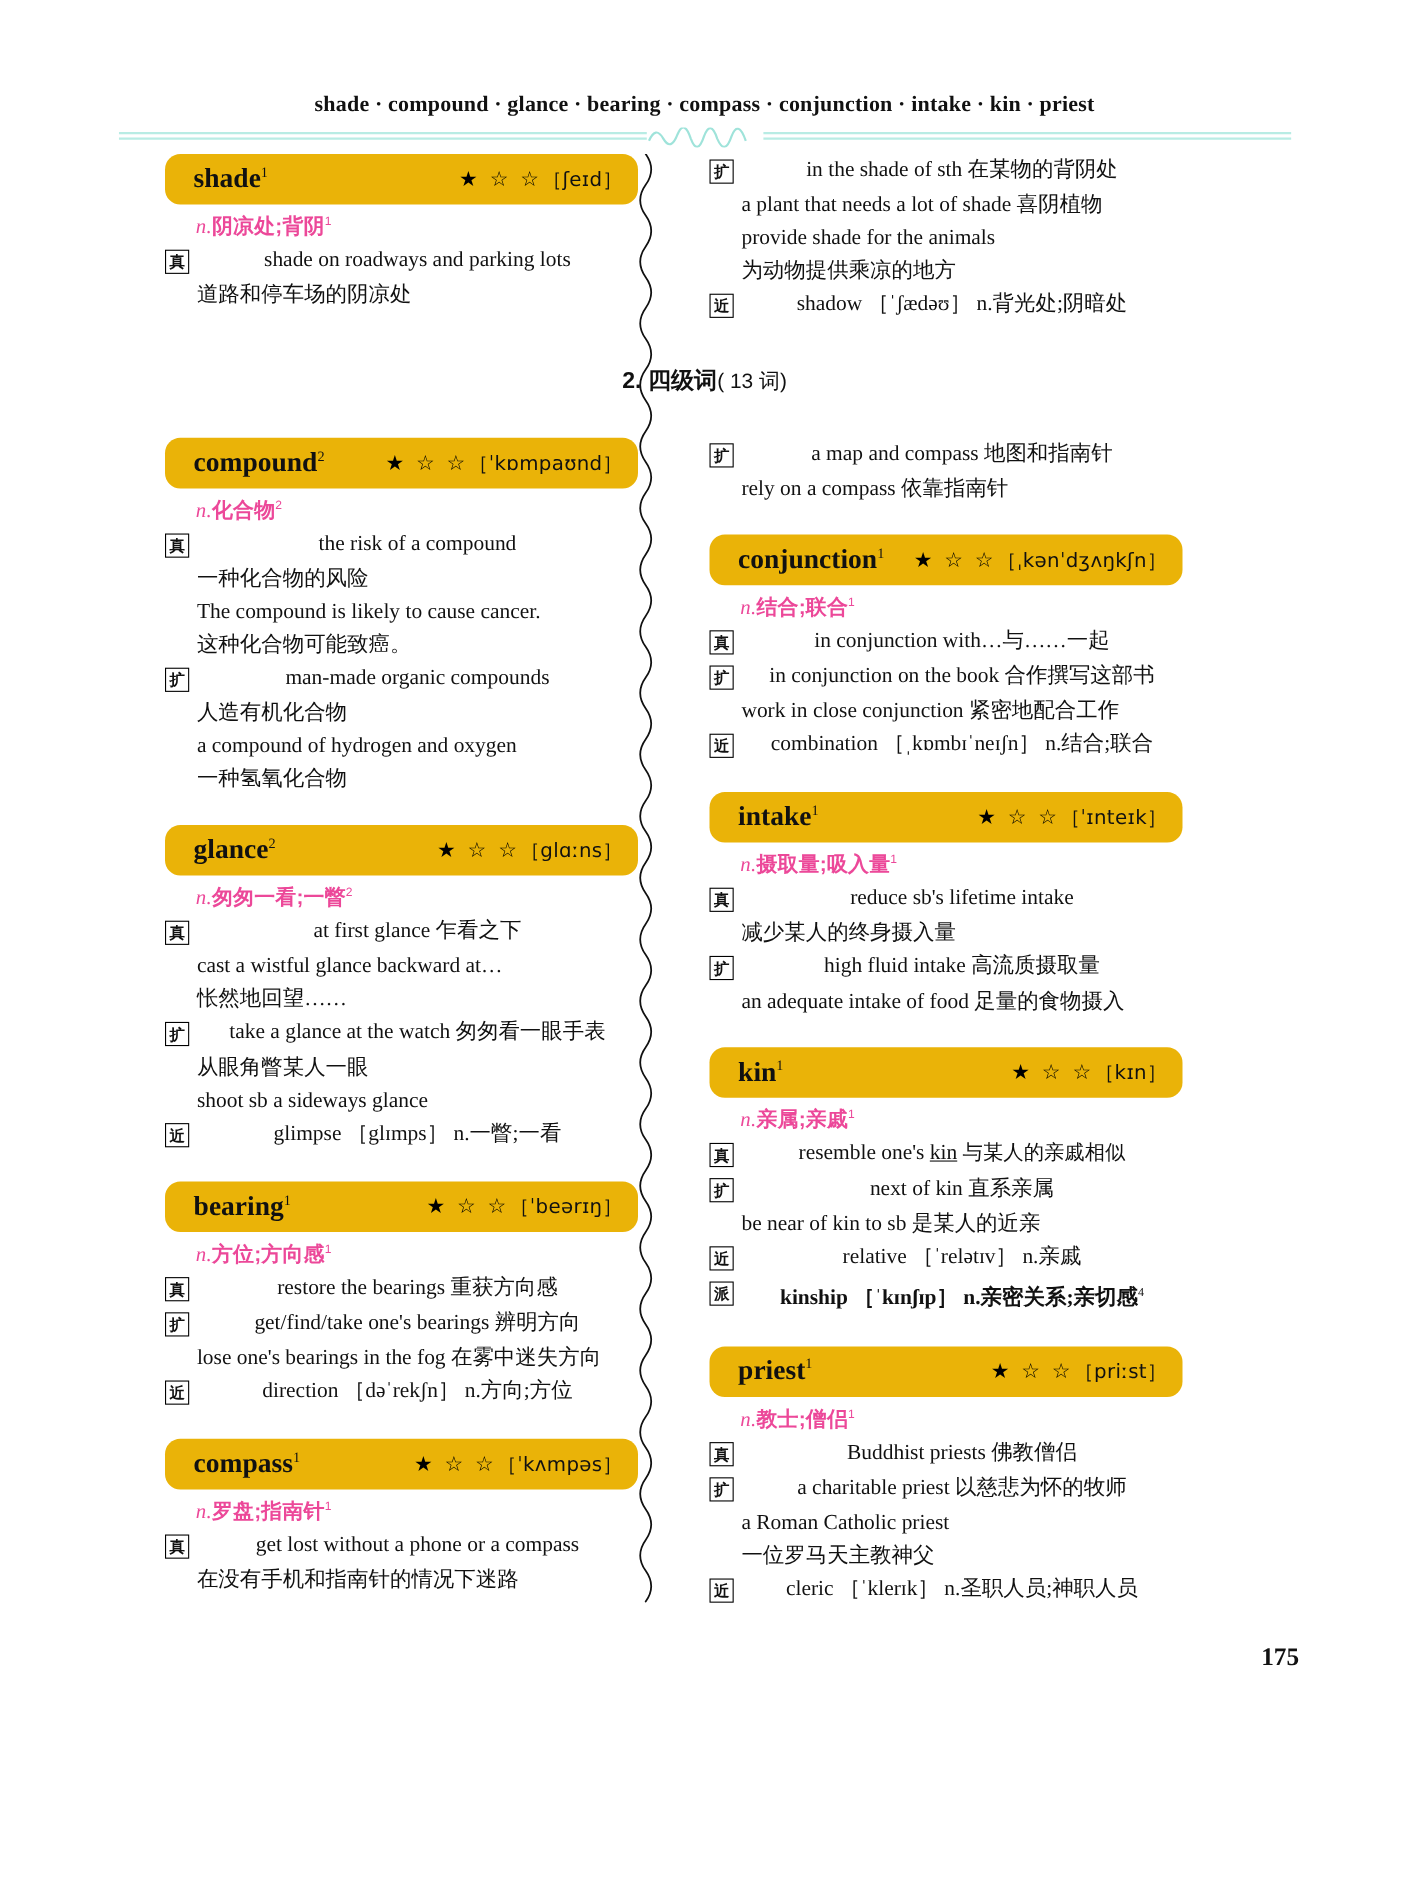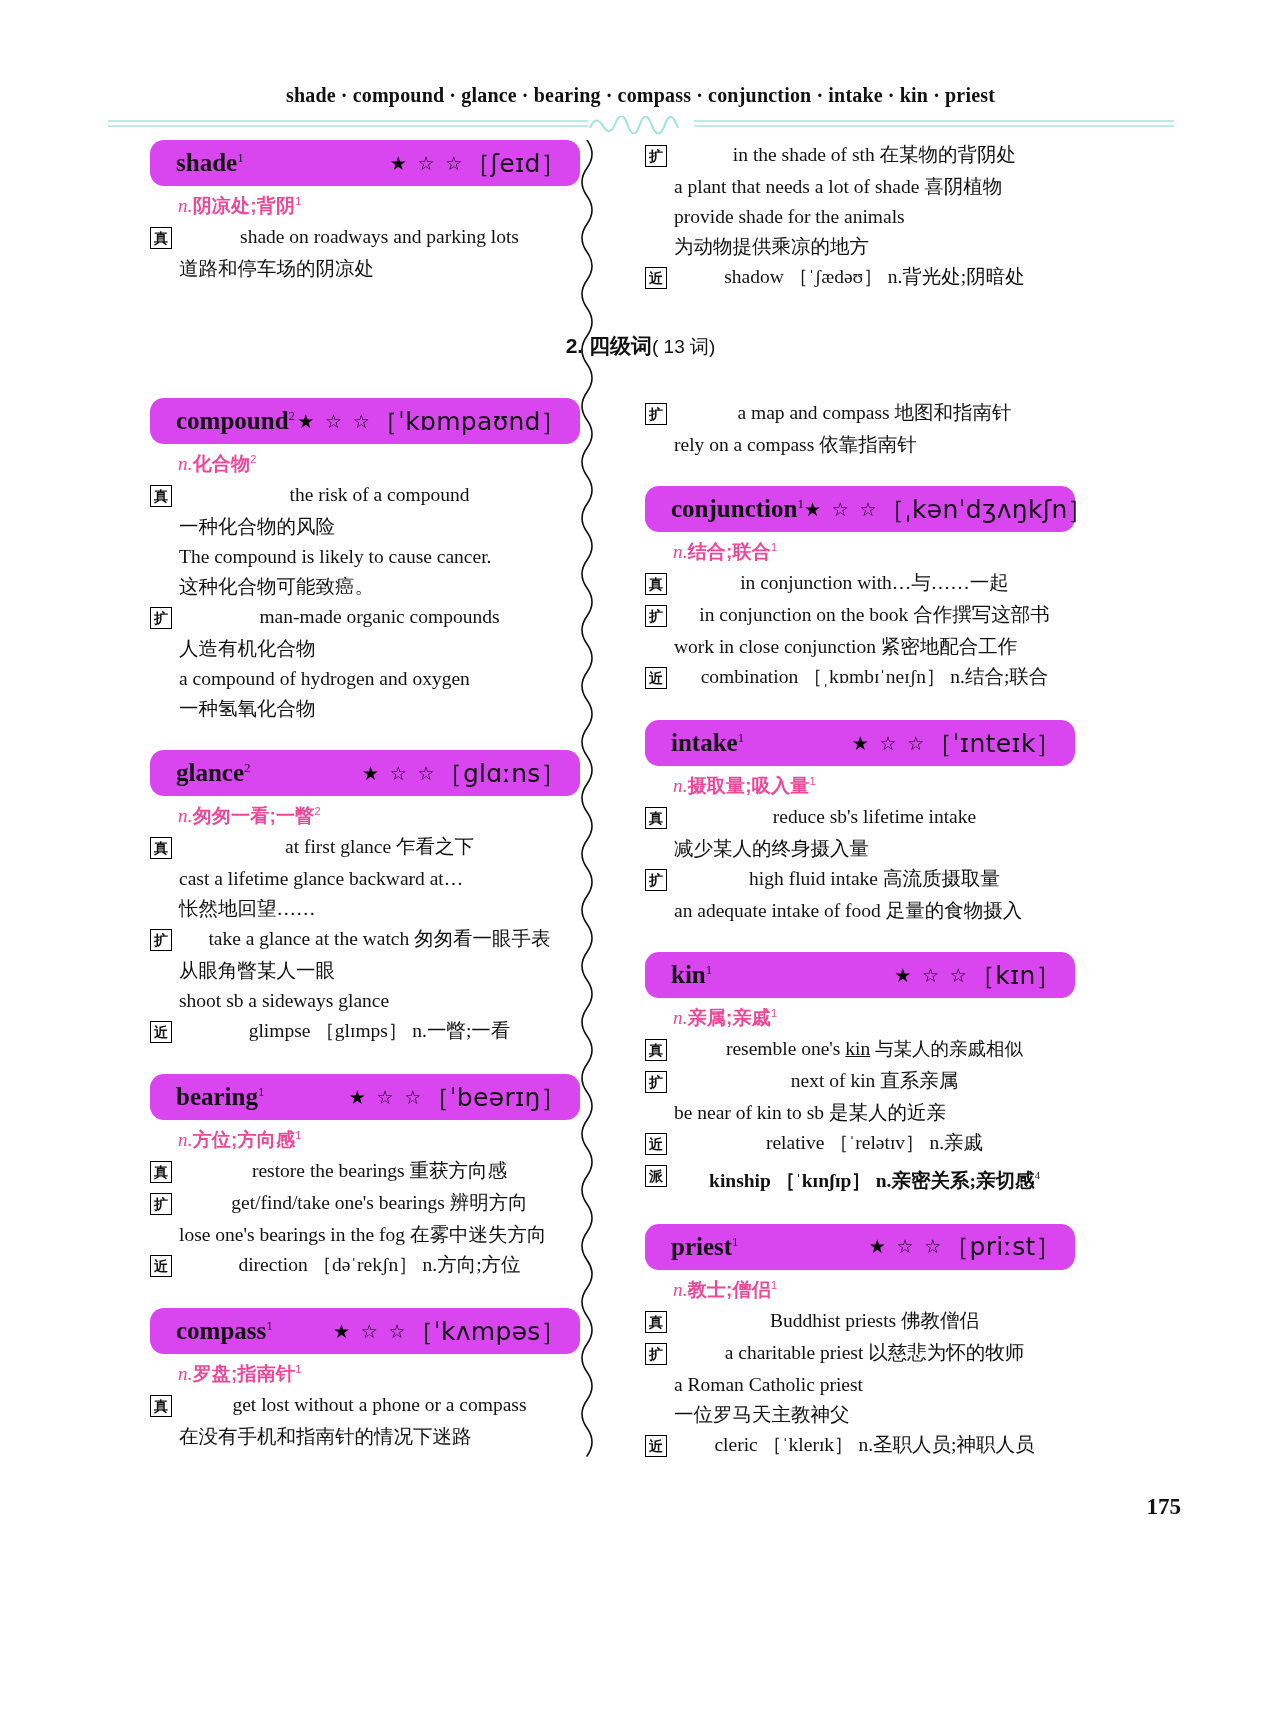--- a/index.html
+++ b/index.html
@@ -34,41 +34,41 @@
   
   .section-title{
     position:absolute;left:0;width:1281px;text-align:center;
     font-family:"Liberation Sans","DejaVu Sans",sans-serif;
     font-weight:bold;font-size:21px;color:#111;
   }
   .section-title .cnt{font-weight:normal;font-size:19px;margin-top:18px;}
 
   
   .hw{
-    background:#d946ef;
+    background:#eab308;
     border-radius:14px;
     height:46px;
     display:flex;align-items:center;
     padding:0 14px 0 26px;
     box-sizing:border-box;
     margin-bottom:4px;
   }
   .hw .word{
     font-weight:bold;font-size:25px;
     font-family:"Liberation Serif","DejaVu Serif",serif;
     white-space:nowrap;
   }
   .hw .word sup{font-size:13px;font-weight:normal;vertical-align:super;}
   .hw .stars{
     font-size:19px;letter-spacing:3px;color:#000;
     white-space:nowrap;
     flex:0 0 auto;
   }
   .hw .phon{
-    font-size:25px;white-space:nowrap;
+    font-size:18px;white-space:nowrap;
     font-family:"DejaVu Sans",sans-serif;
     letter-spacing:.3px;
     margin-left:auto;
   }
   .hw .sp{flex:1 1 auto;}
 
   
   .defline{
     color:#ec4899;
     font-size:19px;
@@ -205,21 +205,21 @@
         <span class="stars">★ ☆ ☆</span>
         <span class="phon">［glɑːns］</span>
       </div>
       <div class="defline">
         <span class="pos">n.</span><span>匆匆一看;一瞥</span><sup>2</sup>
       </div>
       <div class="exrow">
         <span class="badge">真</span>
         <span class="extext">at first glance 乍看之下</span>
       </div>
-      <div class="sub">cast a lifetime glance backward at…</div>
+      <div class="sub">cast a wistful glance backward at…</div>
       <div class="sub cn">怅然地回望……</div>
       <div class="exrow">
         <span class="badge">扩</span>
         <span class="extext">take a glance at the watch 匆匆看一眼手表</span>
       </div>
       <div class="sub cn">从眼角瞥某人一眼</div>
       <div class="sub">shoot sb a sideways glance</div>
       <div class="exrow">
         <span class="badge">近</span>
         <span class="extext ipa">glimpse ［glɪmps］ n.一瞥;一看</span>

